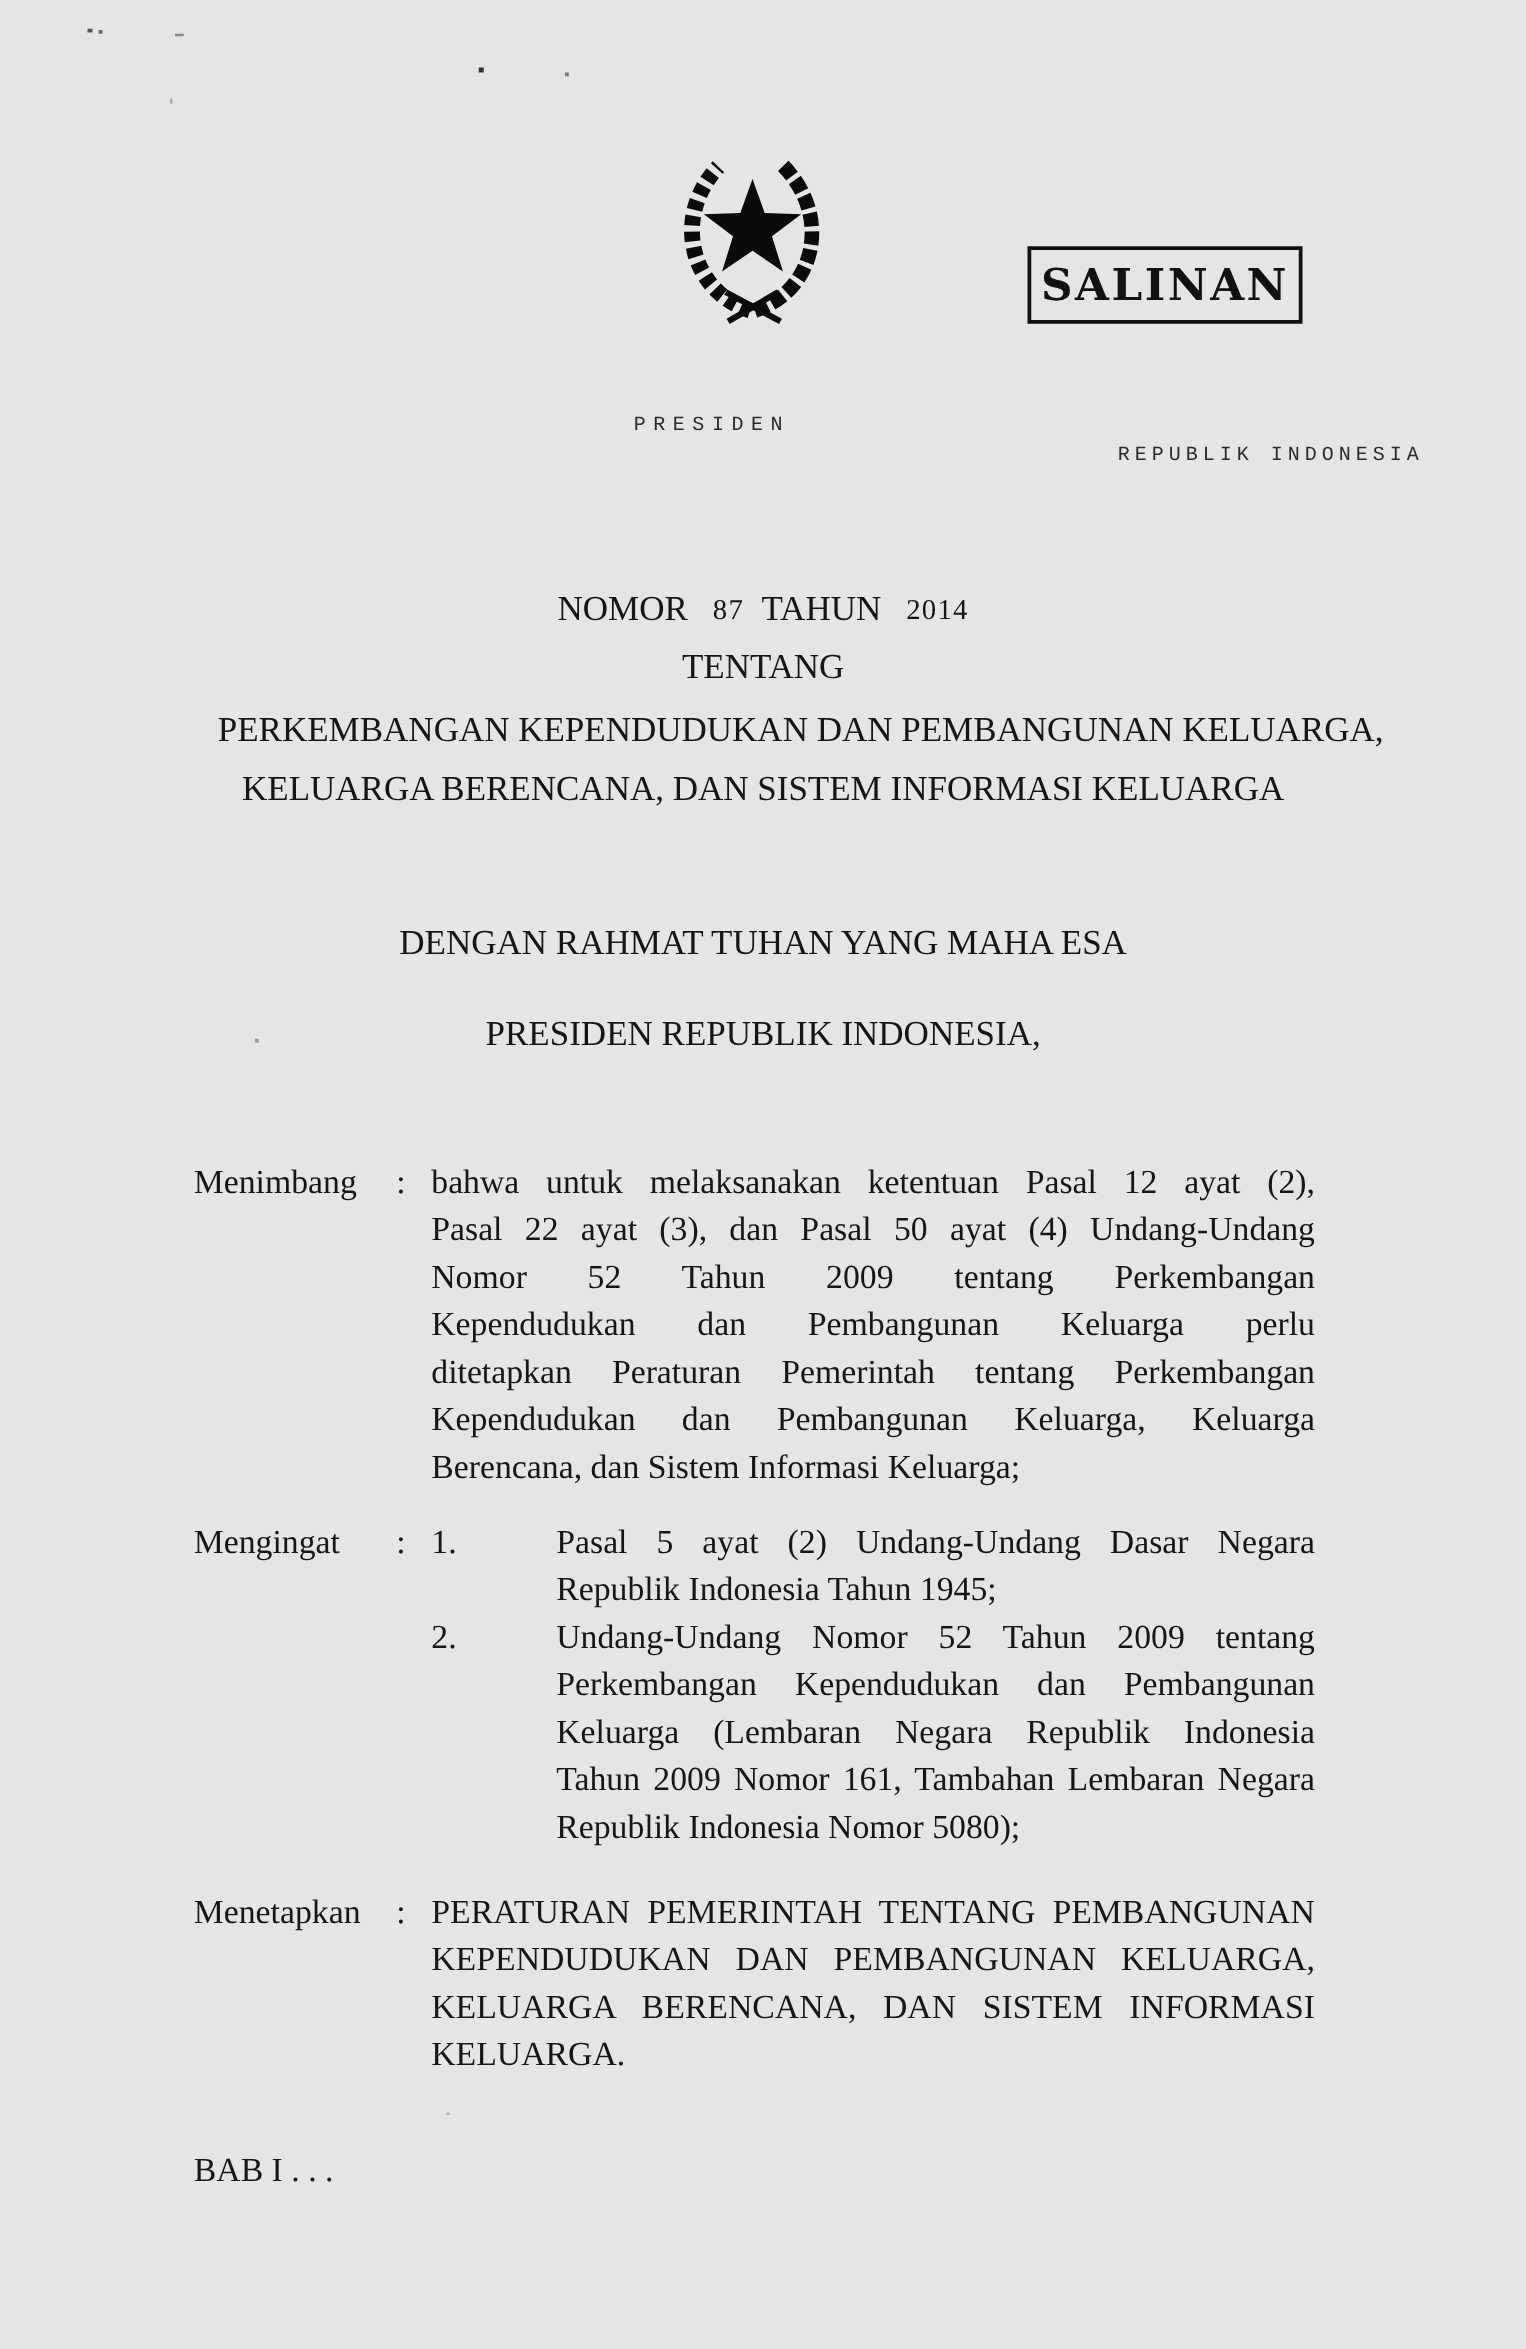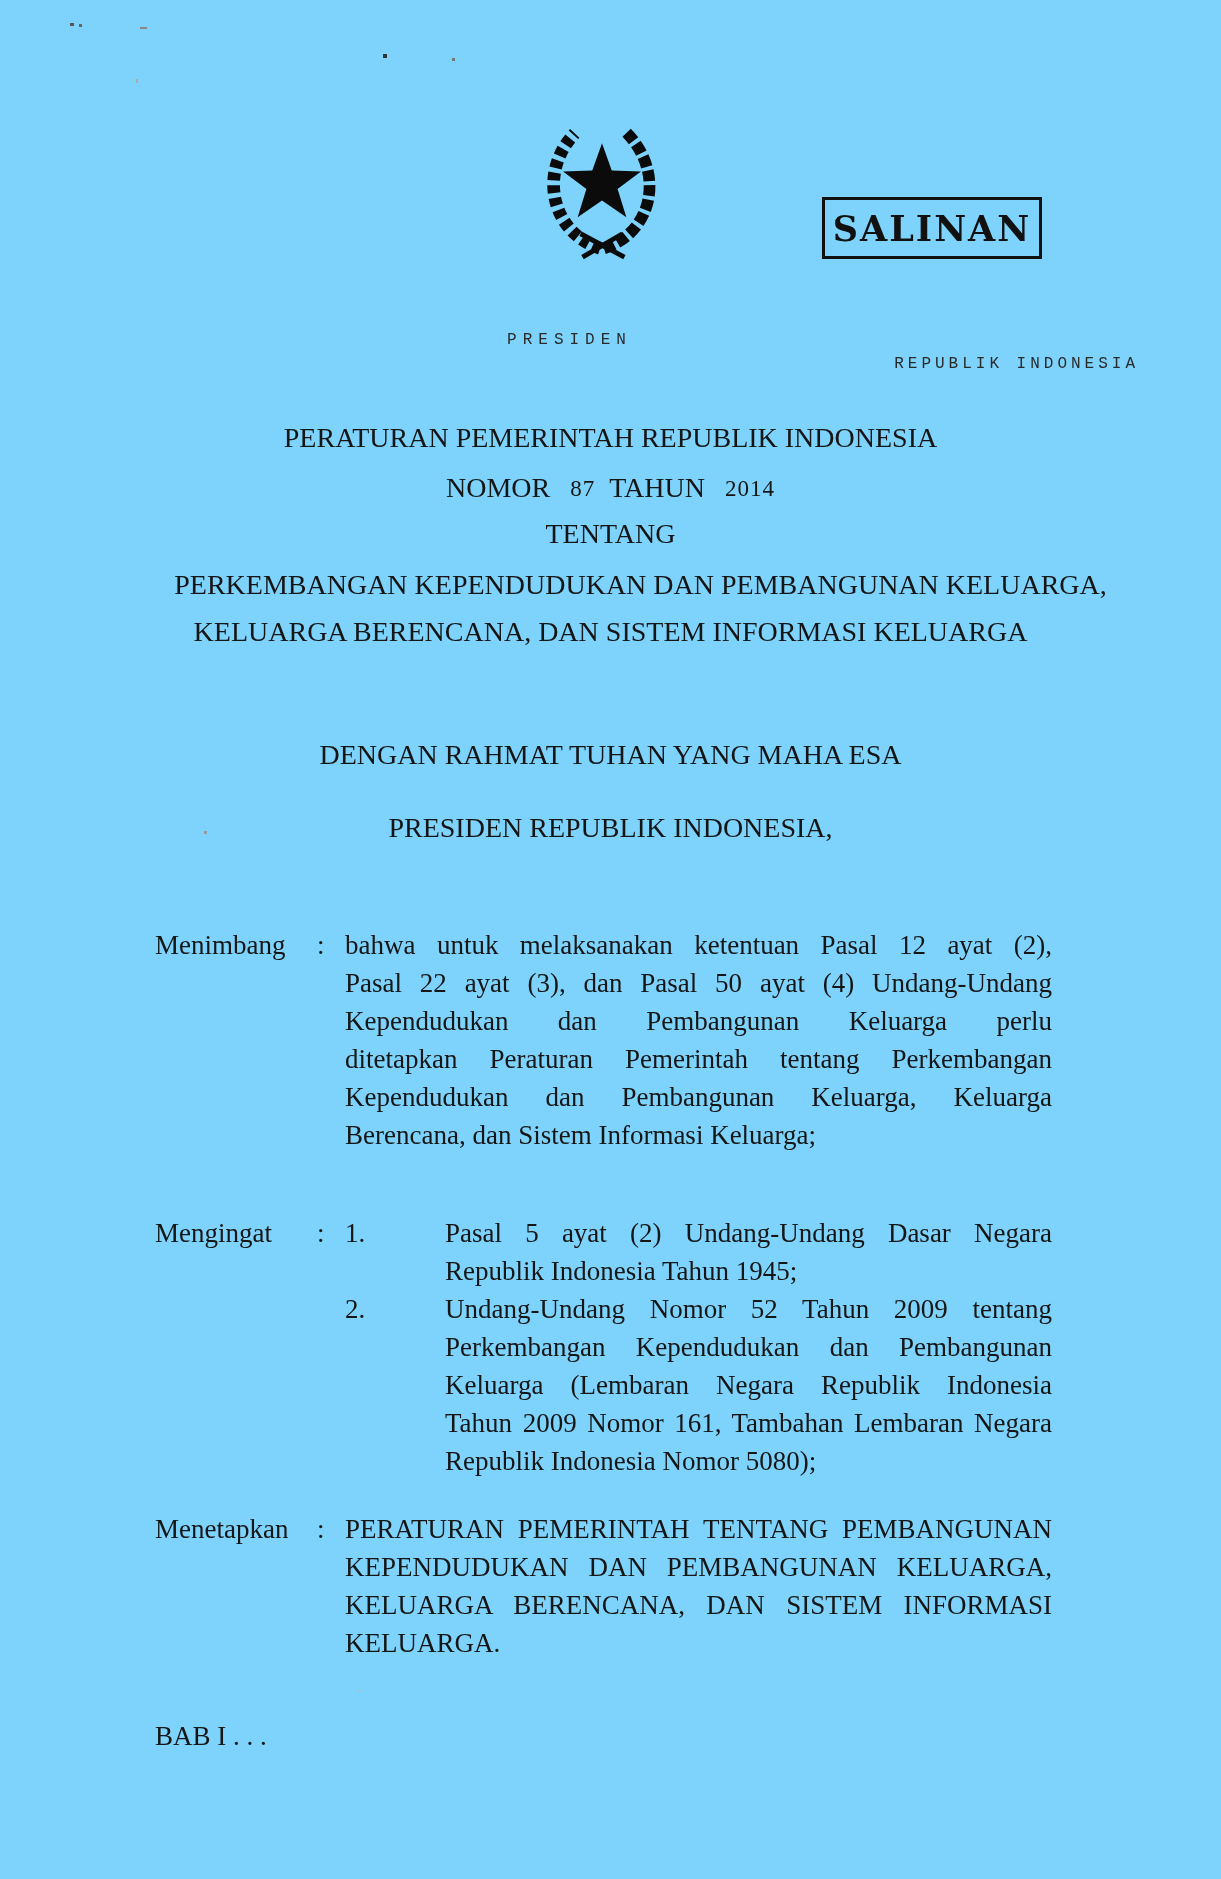--- a/index.html
+++ b/index.html
@@ -1,19 +1,19 @@
 <!DOCTYPE html>
 <html><head>
 <meta charset="utf-8">
 <style>
   html,body{margin:0;padding:0;background:#ffffff;}
   .page{
     position:relative;
     width:1221px;height:1879px;
-    background:#7dd3fc;
+    background:#e5e5e5;
     font-family:"Liberation Serif", serif;
     color:#1a1a1a;
     overflow:hidden;
   }
   
   .seal{position:absolute;left:523px;top:110px;width:158px;height:152px;}
   .stamp{
     position:absolute;left:822px;top:197px;width:214px;height:56px;
     border:3px solid #111;
     display:flex;align-items:center;justify-content:center;
@@ -95,38 +95,38 @@
 
   <div class="stamp">
     <span>SALINAN</span>
   </div>
 
   <div class="letterhead">
     <div class="l1">PRESIDEN</div>
     <div class="l2">REPUBLIK INDONESIA</div>
   </div>
 
-  <div class="cline t1">PERATURAN PEMERINTAH REPUBLIK INDONESIA</div>
   <div class="cline t2">
     <span>NOMOR</span><span class="gap-m"></span><span class="typed">87</span><span class="gap-s"></span><span>TAHUN</span><span class="gap-m"></span><span class="typed">2014</span>
   </div>
   <div class="cline t3">TENTANG</div>
   <div class="cline t4">PERKEMBANGAN KEPENDUDUKAN DAN PEMBANGUNAN KELUARGA,</div>
   <div class="cline t5">KELUARGA BERENCANA, DAN SISTEM INFORMASI KELUARGA</div>
 
   <div class="cline inv">DENGAN RAHMAT TUHAN YANG MAHA ESA</div>
   <div class="cline auth">PRESIDEN REPUBLIK INDONESIA,</div>
 
   <div class="section sec-menimbang">
     <div class="row">
       <div class="lbl">Menimbang</div>
       <div class="col">:</div>
       <div class="txt">
         <div class="jl">bahwa untuk melaksanakan ketentuan Pasal 12 ayat (2),</div>
         <div class="jl">Pasal 22 ayat (3), dan Pasal 50 ayat (4) Undang-Undang</div>
+        <div class="jl">Nomor 52 Tahun 2009 tentang Perkembangan</div>
         <div class="jl">Kependudukan dan Pembangunan Keluarga perlu</div>
         <div class="jl">ditetapkan Peraturan Pemerintah tentang Perkembangan</div>
         <div class="jl">Kependudukan dan Pembangunan Keluarga, Keluarga</div>
         <div>Berencana, dan Sistem Informasi Keluarga;</div>
       </div>
     </div>
   </div>
 
   <div class="section sec-mengingat">
     <div class="row">

